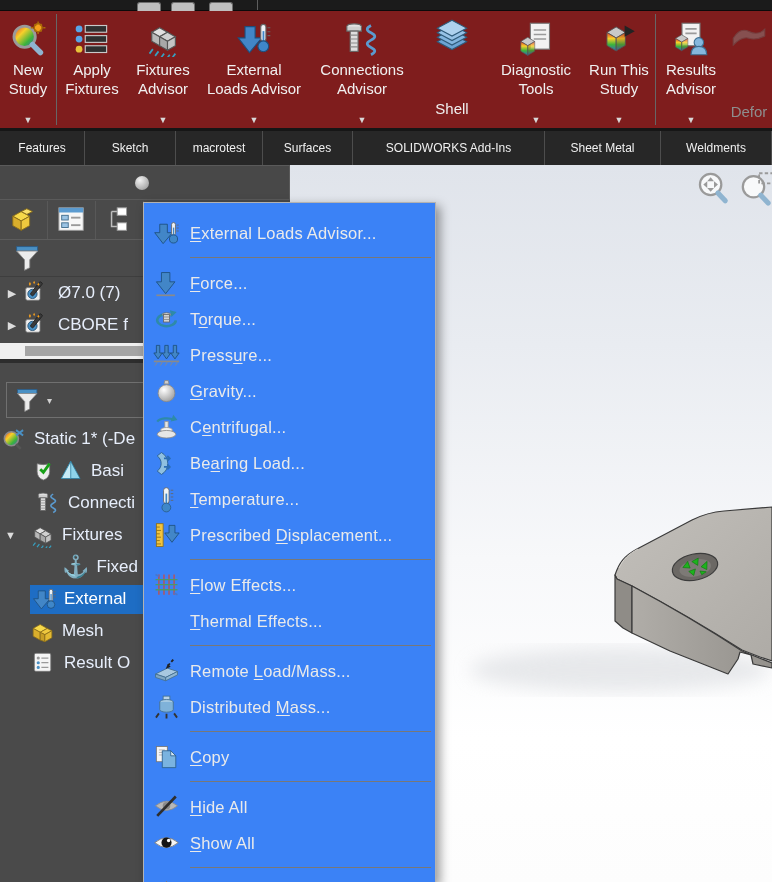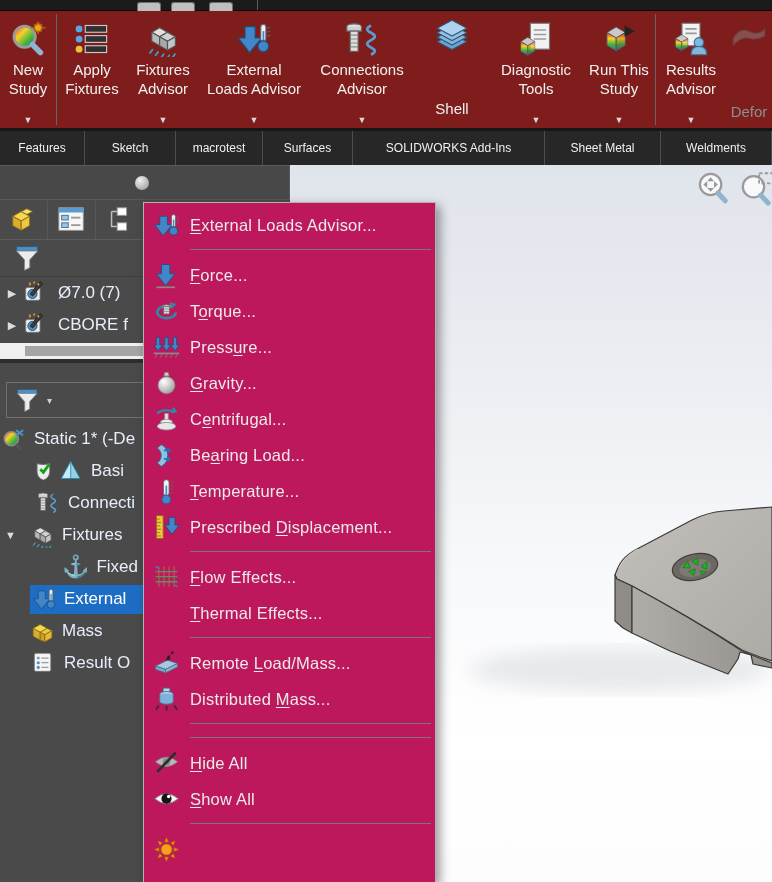--- a/index.html
+++ b/index.html
@@ -35,21 +35,21 @@
   .hscroll{position:absolute;top:178px;left:0;width:290px;height:16px;background:#f0f0f0;}
   .hthumb{position:absolute;left:25px;top:3px;width:118px;height:10px;background:#a5a5a5;}
   .pdiv{position:absolute;top:194px;left:0;width:290px;height:4px;background:#2d2d2d;}
   .fbox2{position:absolute;top:217px;left:6px;width:277px;height:36px;border:1px solid #707070;box-sizing:border-box;display:flex;align-items:center;}
   .caret{color:#d0d0d0;font-size:10px;margin-left:6px;}
   .stree{position:absolute;top:258px;left:0;width:290px;}
   .srow{height:32px;display:flex;align-items:center;color:#e7eefb;font-size:17px;white-space:nowrap;position:relative;}
   .sexp{position:absolute;left:5px;color:#dcdcdc;font-size:11px;}
   .selwrap{display:flex;align-items:center;background:#1e6dc4;color:#fff;padding:2px 110px 2px 2px;}
   
-  .ctxmenu{position:absolute;top:202px;left:143px;width:293px;height:681px;background:#be185d;border:1px solid #b2b2b2;box-sizing:border-box;z-index:10;box-shadow:4px 4px 10px rgba(0,0,0,.4);overflow:hidden;padding-top:4px;}
+  .ctxmenu{position:absolute;top:202px;left:143px;width:293px;height:681px;background:#3b82f6;border:1px solid #b2b2b2;box-sizing:border-box;z-index:10;box-shadow:4px 4px 10px rgba(0,0,0,.4);overflow:hidden;padding-top:12px;}
   .mitem{height:36px;display:flex;align-items:center;color:#eaeaea;font-size:16.5px;white-space:nowrap;cursor:default;}
   .micon{width:30px;height:30px;margin-left:7px;display:flex;align-items:center;justify-content:center;flex:none;}
   .mlabel{margin-left:9px;letter-spacing:.2px;}
   .mlabel u{text-underline-offset:2px;}
   .msep{height:14px;position:relative;}
   .msep::after{content:"";position:absolute;left:46px;right:4px;top:6px;border-top:1px solid #787878;}
   
   .viewport{position:absolute;top:165px;left:290px;width:482px;height:717px;z-index:1;
             background:linear-gradient(#e0e4eb 0%,#e9ecf1 25%,#f7f8fa 55%,#ffffff 80%,#fdfdfd 100%);}
   .hud{position:absolute;top:6px;left:406px;width:76px;height:36px;display:flex;gap:8px;overflow:hidden;}
@@ -468,21 +468,21 @@
           <span style="width:30px;flex:none"></span>
           <span class="ticon">
             <svg viewBox="0 0 32 32" width="25" height="25">
               <polygon points="4,12 13,7 22,12 13,17" fill="#f6d84a" stroke="#8a6d1a"></polygon>
               <polygon points="13,17 22,12 28,15 19,20" fill="#eec83e" stroke="#8a6d1a"></polygon>
               <polygon points="4,12 13,17 13,27 4,22" fill="#d9ae2c" stroke="#8a6d1a"></polygon>
               <polygon points="13,17 19,20 19,29 13,27" fill="#c79e26" stroke="#8a6d1a"></polygon>
               <polygon points="19,20 28,15 28,24 19,29" fill="#e3ba32" stroke="#8a6d1a"></polygon>
             </svg>
           </span>
-          <span class="tlabel">Mass</span>
+          <span class="tlabel">Mesh</span>
         </div>
         <div class="srow">
           <span style="width:32px;flex:none"></span>
           <span class="ticon">
             <svg viewBox="0 0 32 32" width="25" height="25">
               <rect x="3" y="3" width="21" height="23" rx="2" fill="#f5f5f5" stroke="#777"></rect>
               <circle cx="8" cy="9" r="2" fill="#9a9a9a"></circle>
               <circle cx="8" cy="15" r="2" fill="#4a90c4"></circle>
               <circle cx="8" cy="21" r="2" fill="#4a90c4"></circle>
               <path d="M12 9h9M12 15h9M12 21h9" stroke="#9a9a9a" stroke-width="1.6"></path>
@@ -631,20 +631,31 @@
           <svg viewBox="0 0 32 32" width="27" height="27">
             <rect x="12" y="2.5" width="8" height="5" fill="#b9d4e8" stroke="#44708f"></rect>
             <ellipse cx="16" cy="9.5" rx="8" ry="3" fill="#a5c9e2" stroke="#44708f"></ellipse>
             <path d="M8 9.5v9a8 3 0 0 0 16 0v-9" fill="#7fb2d9" stroke="#44708f"></path>
             <path d="M7 23l-3.5 5M16 23.5V29M25 23l3.5 5" stroke="#333" stroke-width="2.2"></path>
           </svg>
         </span>
         <span class="mlabel">Distributed <u>M</u>ass...</span>
       </div>
       <div class="msep"></div>
+      <div class="mitem">
+        <span class="micon">
+          <svg viewBox="0 0 32 32" width="27" height="27">
+            <rect x="4" y="3" width="13" height="18" fill="#f5f5f5" stroke="#777"></rect>
+            <path d="M7 7h7M7 10h7M7 13h7" stroke="#aaa"></path>
+            <polygon points="11,8 21,8 27,14 27,28 11,28" fill="#7ab3e0" stroke="#2a5d8a"></polygon>
+            <polygon points="21,8 21,14 27,14" fill="#d6e8f5" stroke="#2a5d8a"></polygon>
+          </svg>
+        </span>
+        <span class="mlabel"><u>C</u>opy</span>
+      </div>
       <div class="msep"></div>
       <div class="mitem">
         <span class="micon">
           <svg viewBox="0 0 32 32" width="27" height="27">
             <path d="M3 14q13-11 26 0q-13 11-26 0z" fill="#b8b8b8" stroke="#8a8a8a"></path>
             <circle cx="16" cy="14" r="4.5" fill="#8a8a8a"></circle>
             <path d="M5 26L27 3" stroke="#2e2e2e" stroke-width="3.2"></path>
           </svg>
         </span>
         <span class="mlabel"><u>H</u>ide All</span>

